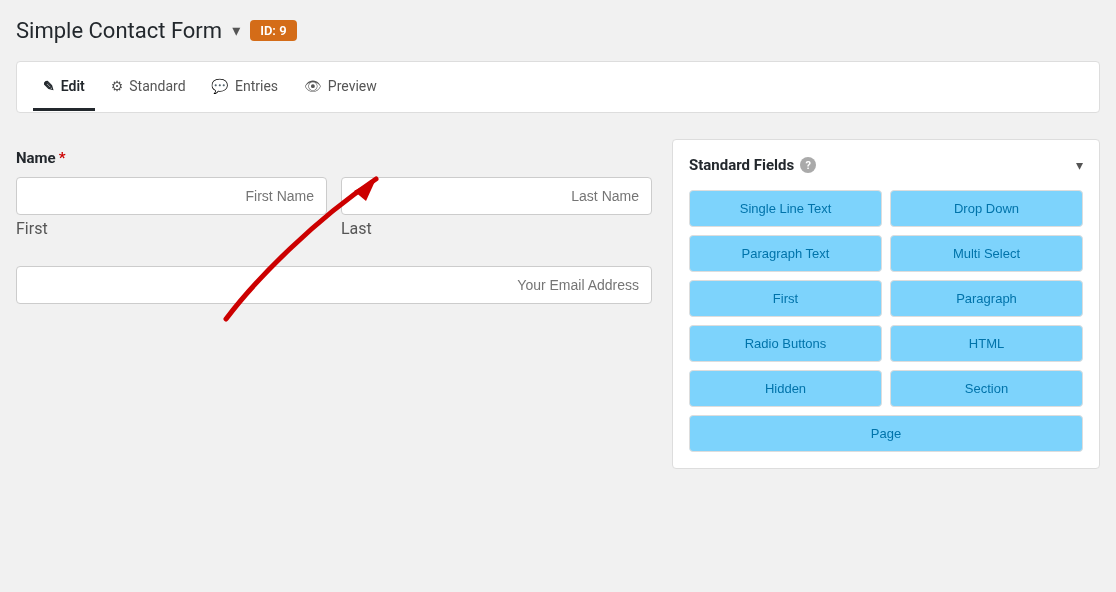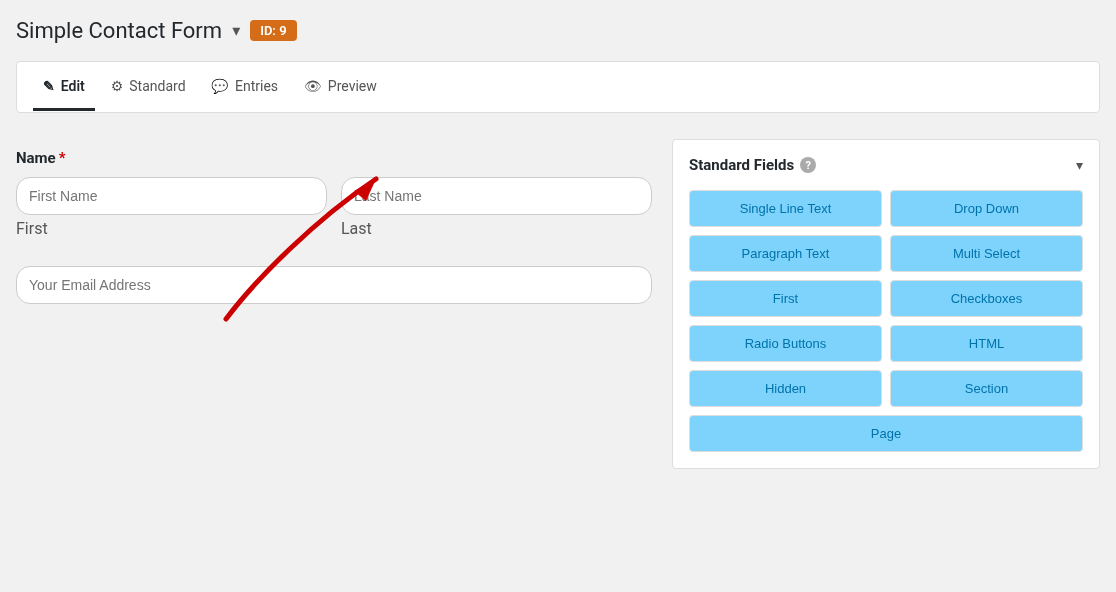--- a/index.html
+++ b/index.html
@@ -117,24 +117,25 @@
     }
 
     .name-field-wrap {
       flex: 1;
     }
 
     .form-input {
       width: 100%;
       padding: 10px 12px;
       border: 1px solid #ccc;
-      border-radius: 14px;
+      border-radius: 4px;
       background: #fff;
       font-size: 14px;
       color: #999;
+      text-align: right;
     }
 
     .sub-label {
       font-size: 16px;
       color: #555;
       margin-top: 4px;
     }
 
     .email-field-wrap {
       width: 100%;
@@ -302,21 +303,21 @@
         </div>
         <span class="panel-chevron">▾</span>
       </div>
 
       <div class="fields-grid">
         <button class="field-btn">Single Line Text</button>
         <button class="field-btn">Drop Down</button>
         <button class="field-btn">Paragraph Text</button>
         <button class="field-btn">Multi Select</button>
         <button class="field-btn">First</button>
-        <button class="field-btn">Checkboxes</button>
+        <button class="field-btn">Paragraph</button>
         <button class="field-btn">Radio Buttons</button>
         <button class="field-btn">HTML</button>
         <button class="field-btn">Hidden</button>
         <button class="field-btn">Section</button>
         <button class="field-btn full-width">Page</button>
       </div>
     </div>
 
   </div>
 </div>

